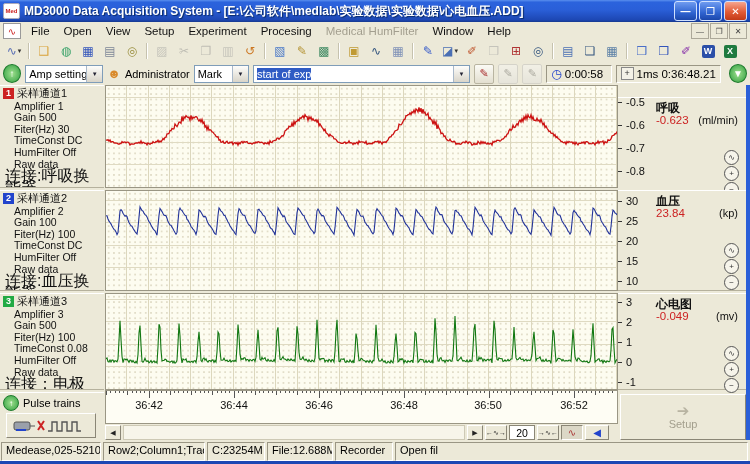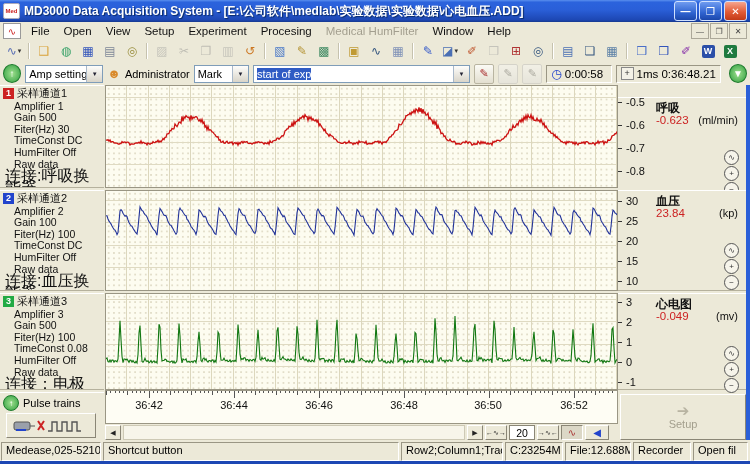--- a/index.html
+++ b/index.html
@@ -550,21 +550,20 @@
         <div class="sigunit">(mv)</div>
         <div class="cbtn" style="top: 52px;">∿</div>
         <div class="cbtn" style="top: 68px;">+</div>
         <div class="cbtn" style="top: 84px;">−</div>
       </div>
     </div>
   <div class="rstrip"></div>
 
   <div class="statusbar" id="statusbar">
       <div class="spanel" style="width: 100px;">Medease,025-521008</div>
-      <div class="spanel" style="width: 296px;">Shortcut button</div>
       <div class="spanel" style="width: 102px;">Row2;Column1;Trace2</div>
       <div class="spanel" style="width: 58px;">C:23254M</div>
       <div class="spanel" style="width: 66px;">File:12.688M</div>
       <div class="spanel" style="width: 58px;">Recorder</div>
       <div class="spanel" style="flex: 1 1 0%;">Open fil</div>
     </div>
   <div class="bstrip"></div>
 </div>
 
 </body></html>

